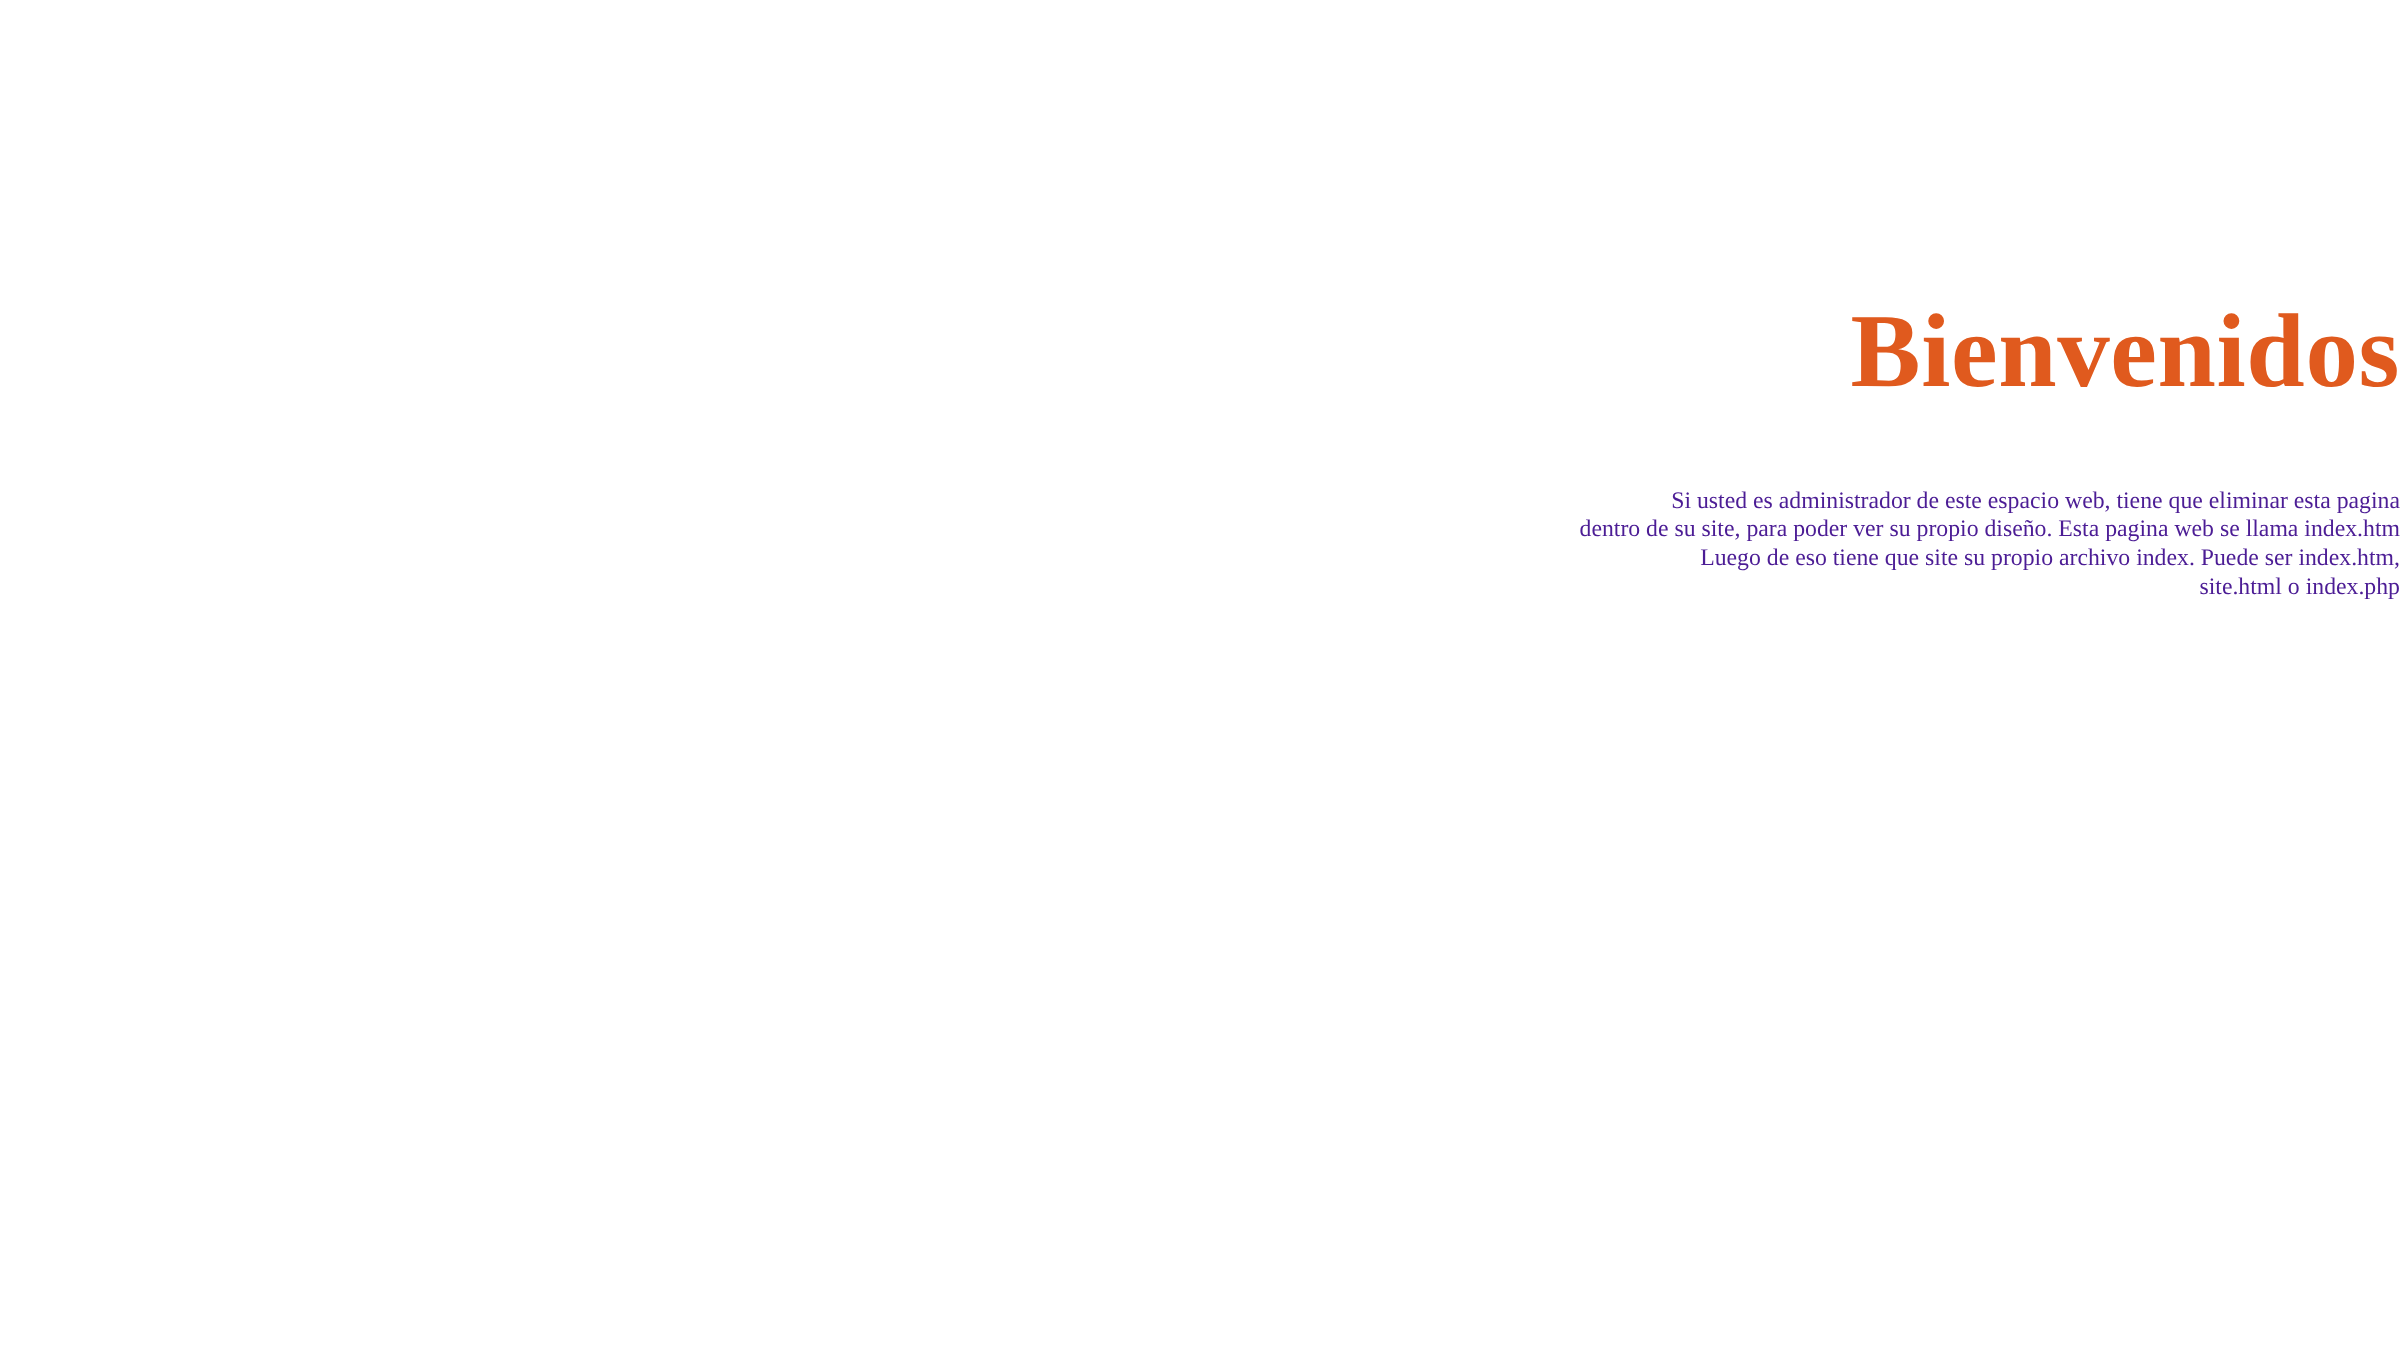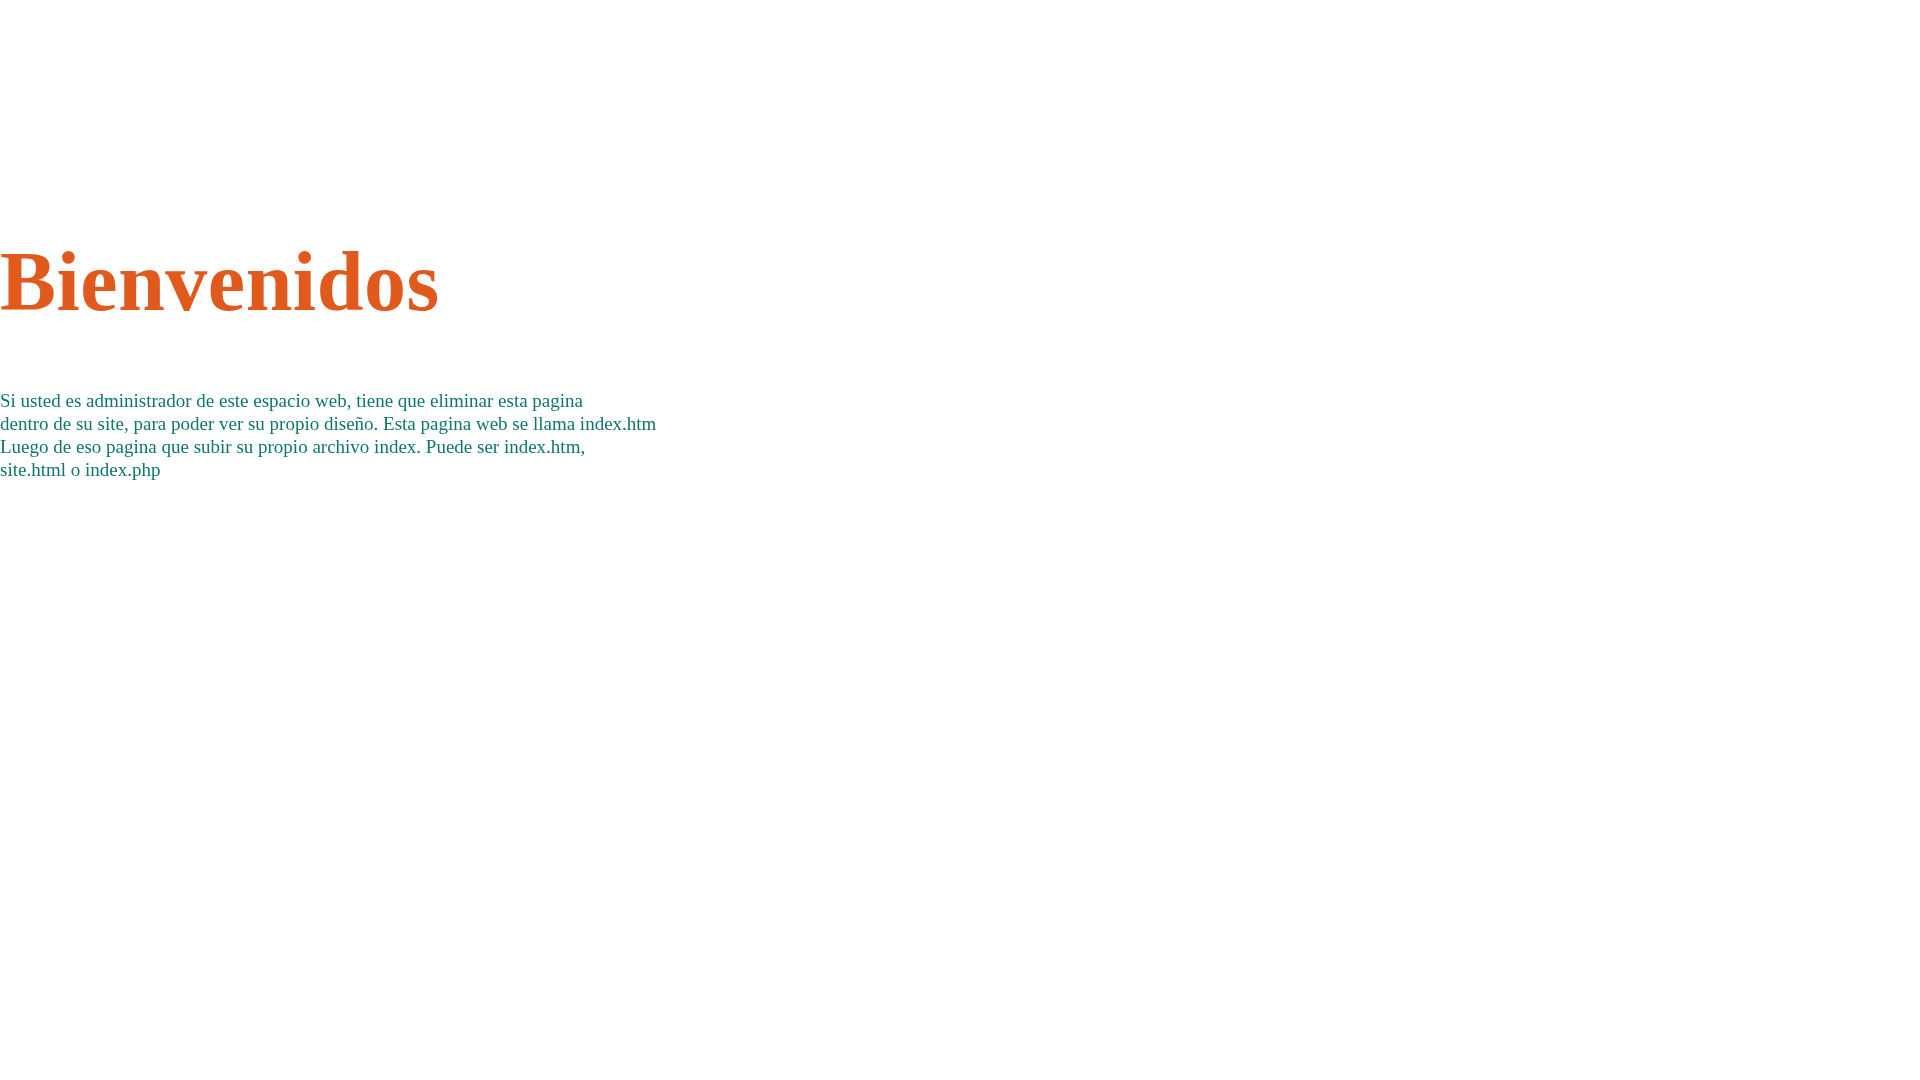--- a/index.html
+++ b/index.html
@@ -11,46 +11,46 @@
     width: 1920px;
     height: 1080px;
     overflow: hidden;
     font-family: "Liberation Serif", "DejaVu Serif", serif;
   }
   .page {
     width: 100%;
     height: 100%;
     box-sizing: border-box;
     padding-top: 234px;
-    text-align: left;
+    text-align: right;
   }
   .welcome-heading {
     margin: 0 0 58px 0;
     font-family: "Liberation Serif", "DejaVu Serif", serif;
     font-weight: bold;
     font-size: 84px;
     line-height: 1.15;
     color: #e05a1e;
     letter-spacing: 0.5px;
   }
   .admin-message {
     margin: 0 auto;
     font-size: 19px;
     line-height: 23px;
-    color: #0f766e;
+    color: #4c1d95;
   }
   .admin-message .msg-line {
     display: block;
   }
 </style>
 </head>
 <body>
 
 <div class="page">
   <h1 class="welcome-heading">Bienvenidos</h1>
 
   <div class="admin-message">
     <span class="msg-line">Si usted es administrador de este espacio web, tiene que eliminar esta pagina</span>
     <span class="msg-line">dentro de su site, para poder ver su propio diseño. Esta pagina web se llama index.htm</span>
-    <span class="msg-line">Luego de eso pagina que subir su propio archivo index. Puede ser index.htm,</span>
+    <span class="msg-line">Luego de eso tiene que site su propio archivo index. Puede ser index.htm,</span>
     <span class="msg-line">site.html o index.php</span>
   </div>
 </div>
 
 </body></html>

